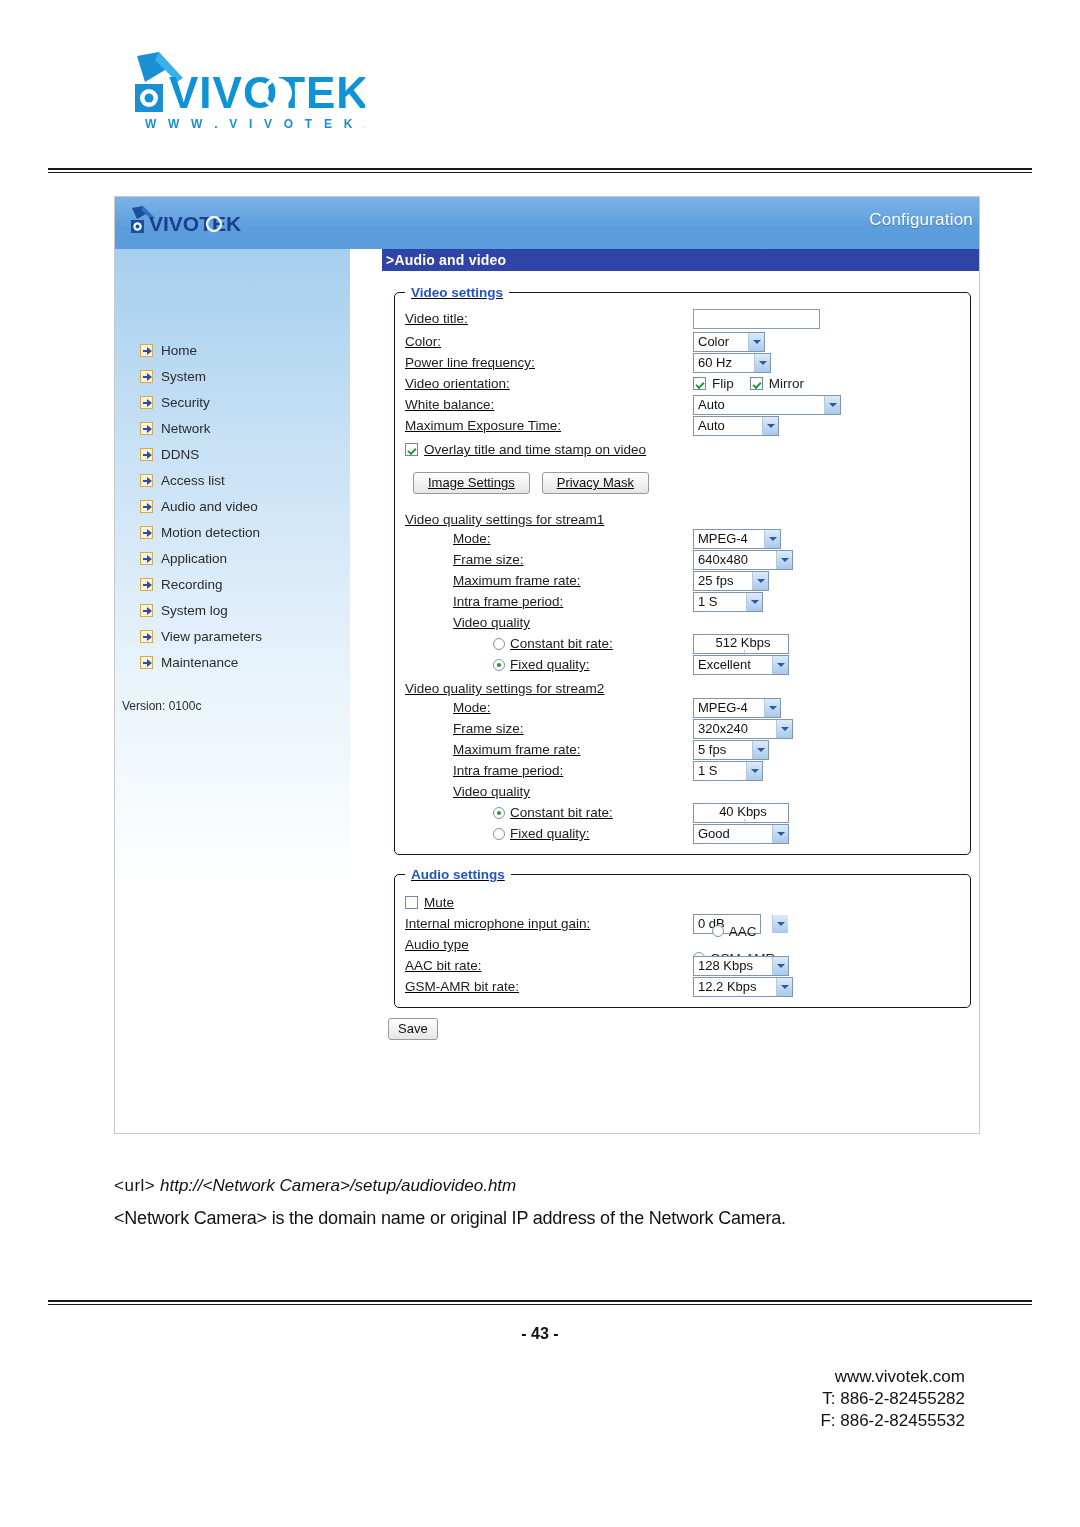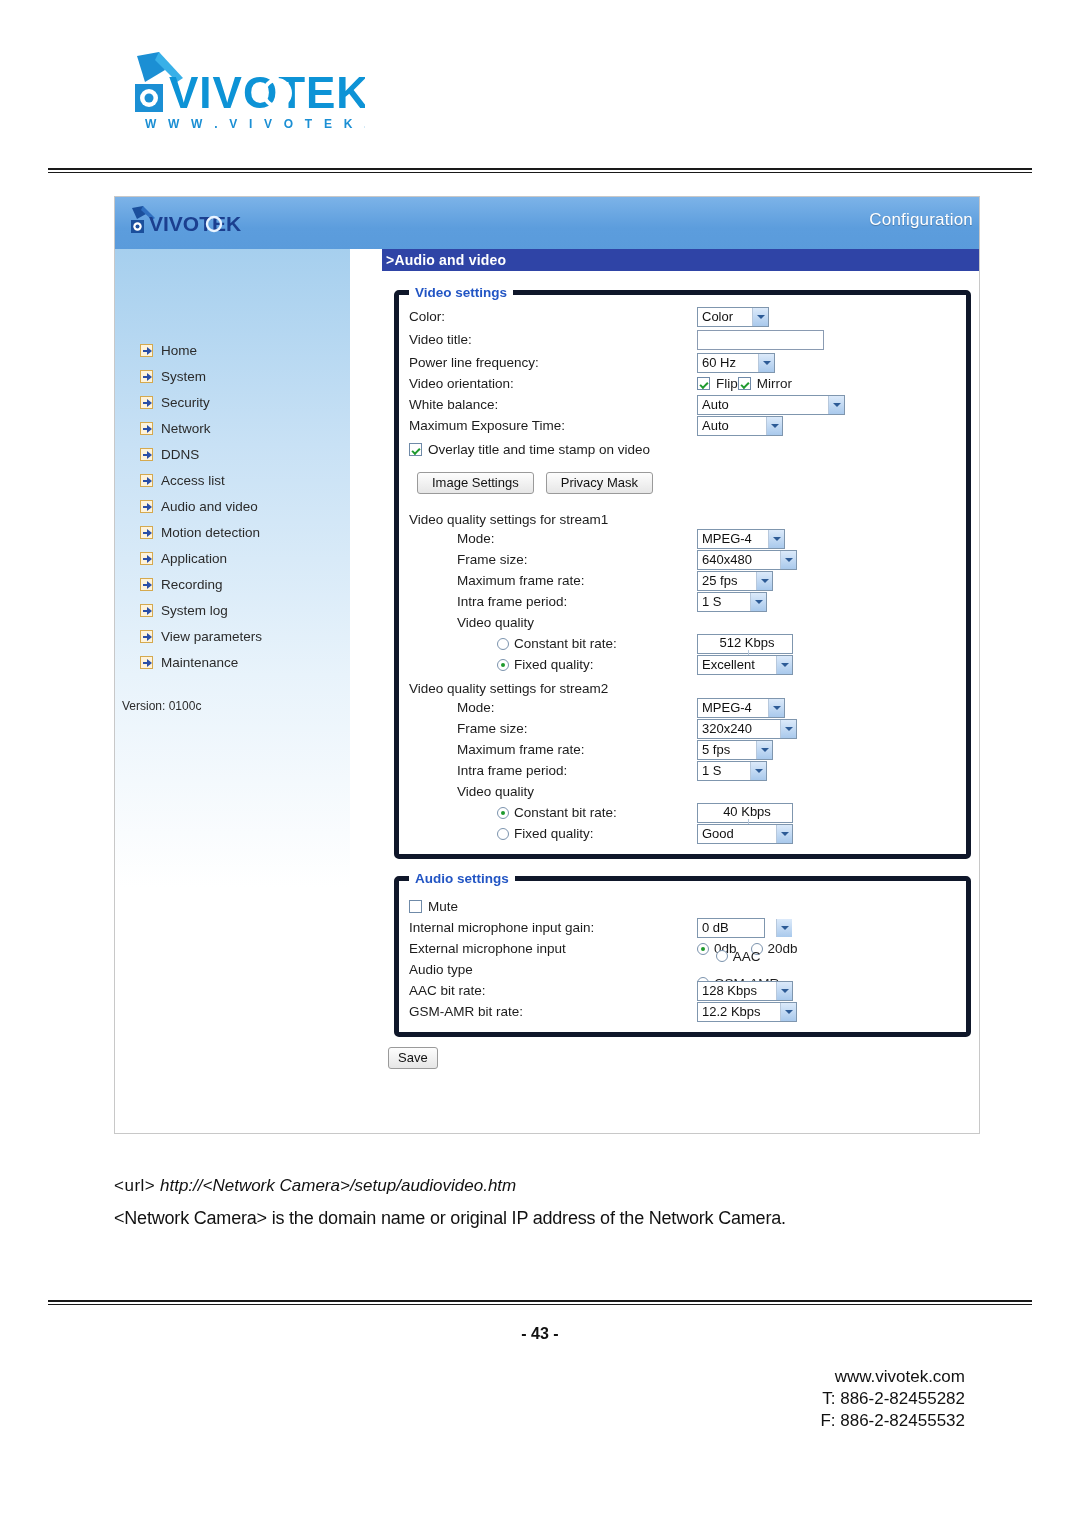--- a/index.html
+++ b/index.html
@@ -87,22 +87,23 @@
     margin-left: 32px;
   }
   .page-title-bar {
     height: 22px; background: #2f44a6; color: #ffffff;
     font-size: 14px; font-weight: bold; line-height: 22px;
     padding-left: 4px; letter-spacing: .2px;
   }
 
   fieldset.card {
     margin: 14px 8px 0 12px; padding: 0 13px 10px 0;
-    border: 5px solid #0f172a; border-radius: 5px;
+    border: 1px solid #0f172a; border-radius: 5px;
     background: #ffffff;
+    text-decoration: underline;
   }
   fieldset.card > legend {
     margin-left: 10px; padding: 0 6px;
     font-size: 13.5px; font-weight: bold; color: #2255c4;
   }
 
   .rows { padding: 6px 0 0 10px; }
   .row {
     display: flex; align-items: center;
     min-height: 21px; margin-bottom: 0px;
@@ -309,50 +310,50 @@
 
     <div class="main">
 
       <div class="page-title-bar">&gt;Audio and video</div>
 
       <fieldset class="card">
         <legend>Video settings</legend>
 
         <div class="rows">
 
+          <div class="row row-rel" style="min-height:25px;">
+            <span class="lbl">Video title:</span>
+            <span class="ctrl-col">
+              <input class="txtbox" type="text" value="" style="">
+            </span>
+          </div>
+
           <div class="row row-rel">
             <span class="lbl">Color:</span>
             <span class="ctrl-col">
               <span class="sel w-color">
                 <span class="sel-txt">Color</span>
                 <span class="arrow"></span>
               </span>
             </span>
           </div>
 
-          <div class="row row-rel" style="min-height:25px;">
-            <span class="lbl">Video title:</span>
-            <span class="ctrl-col">
-              <input class="txtbox" type="text" value="" style="">
-            </span>
-          </div>
-
           <div class="row row-rel">
             <span class="lbl">Power line frequency:</span>
             <span class="ctrl-col">
               <span class="sel w-freq">
                 <span class="sel-txt">60 Hz</span>
                 <span class="arrow"></span>
               </span>
             </span>
           </div>
 
           <div class="row row-rel">
             <span class="lbl">Video orientation:</span>
-            <span class="ctrl-col" style="display:flex; gap:0; align-items:center;text-align:center;">
+            <span class="ctrl-col" style="display:flex; gap:16px; align-items:center;text-align:center;">
               <span class="chk">
                 <span class="box on"></span>
                 <span>Flip</span>
               </span>
               <span class="chk">
                 <span class="box on"></span>
                 <span>Mirror</span>
               </span>
             </span>
           </div>
@@ -551,33 +552,20 @@
           <div class="row row-rel">
             <span class="lbl">Internal microphone input gain:</span>
             <span class="ctrl-col">
               <span class="sel w-gain">
                 <span class="sel-txt">0 dB</span>
                 <span class="arrow"></span>
               </span>
             </span>
           </div>
 
-          <div class="row row-rel">
-            <span class="lbl">External microphone input</span>
-            <span class="ctrl-col" style="display:flex; gap:14px; align-items:center;">
-              <span class="rad">
-                <span class="dot on"></span>
-                <span>0db</span>
-              </span>
-              <span class="rad">
-                <span class="dot"></span>
-                <span>20db</span>
-              </span>
-            </span>
-          </div>
 
           <div class="row row-rel">
             <span class="lbl">Audio type</span>
             <span class="ctrl-col" style="display:flex; gap:12px; align-items:center;flex-direction:column;">
               <span class="rad">
                 <span class="dot"></span>
                 <span>AAC</span>
               </span>
               <span class="rad">
                 <span class="dot on"></span>

